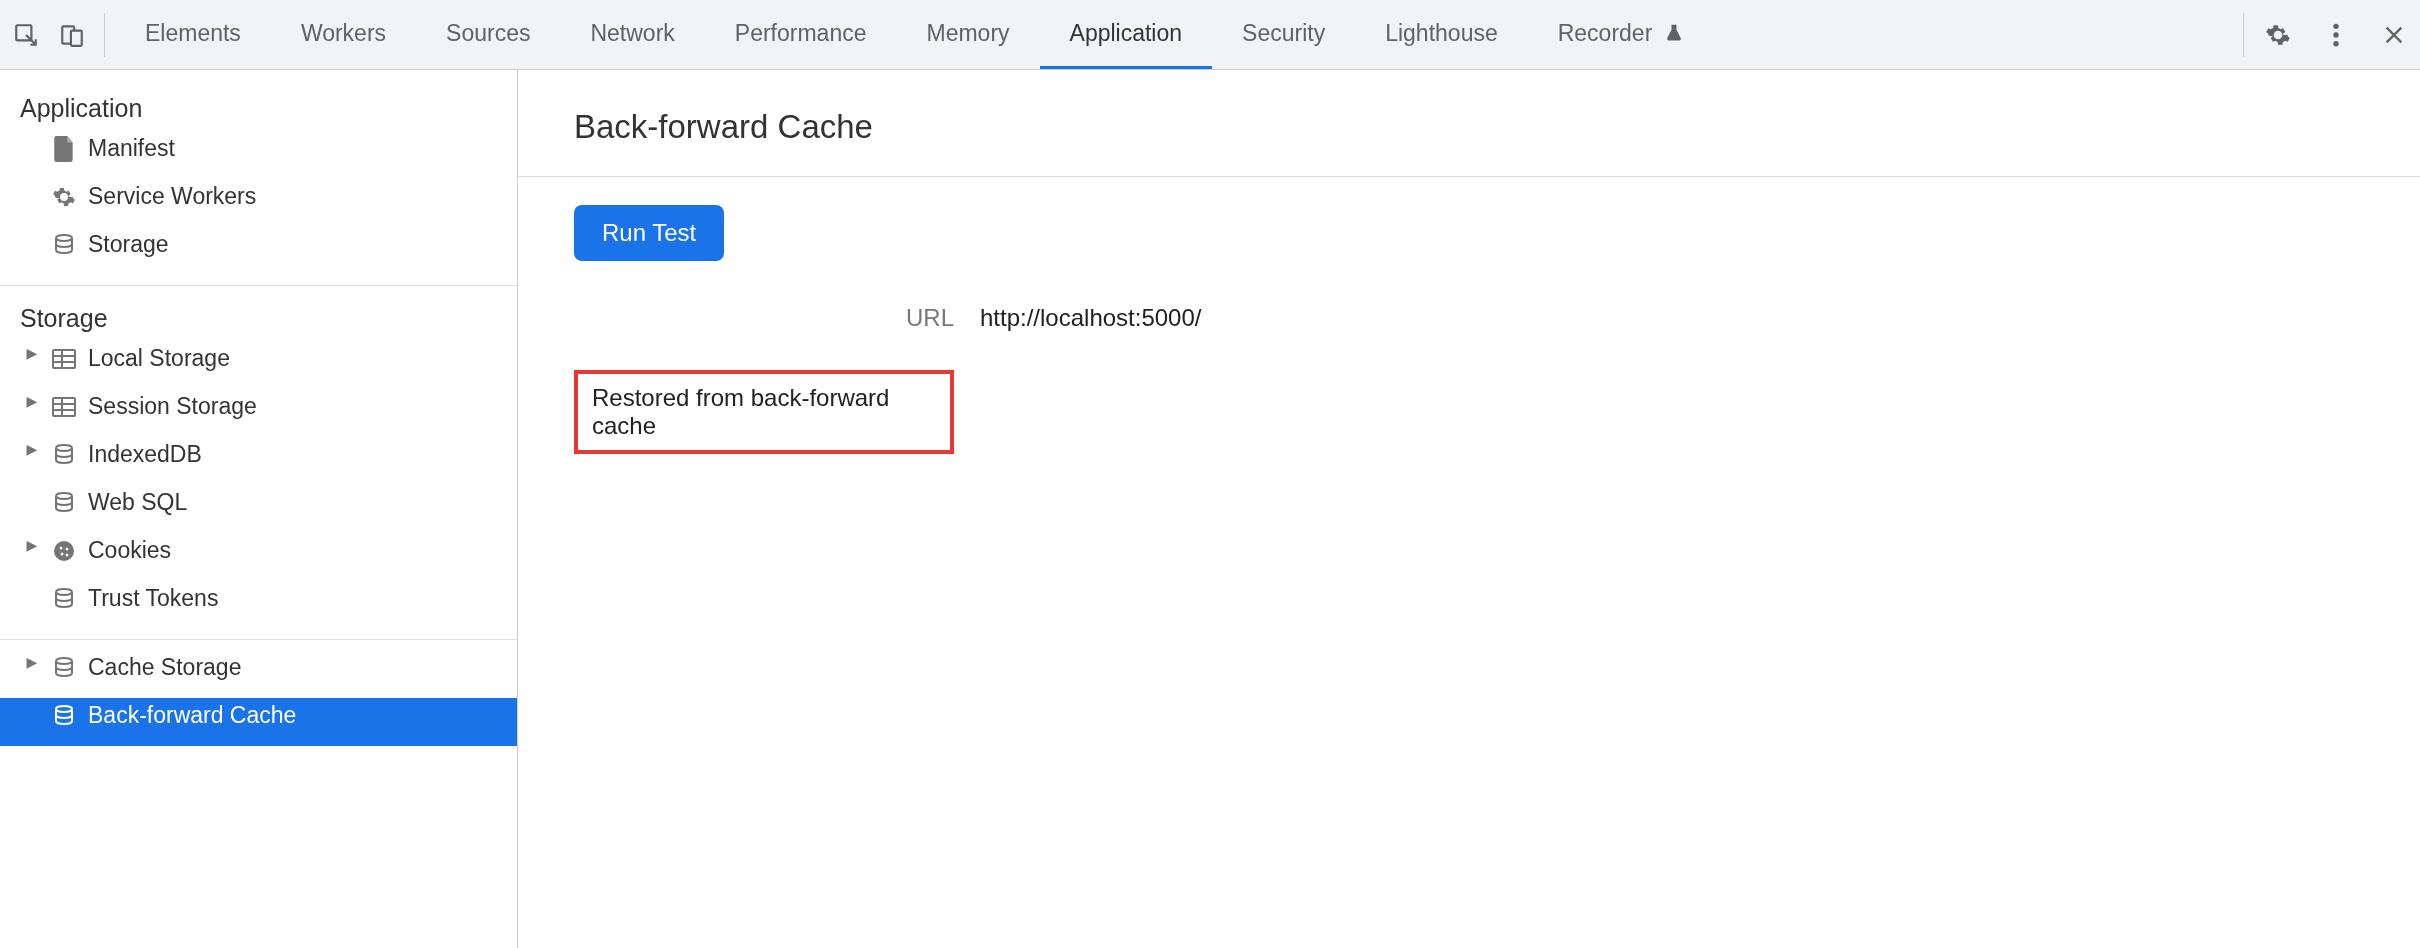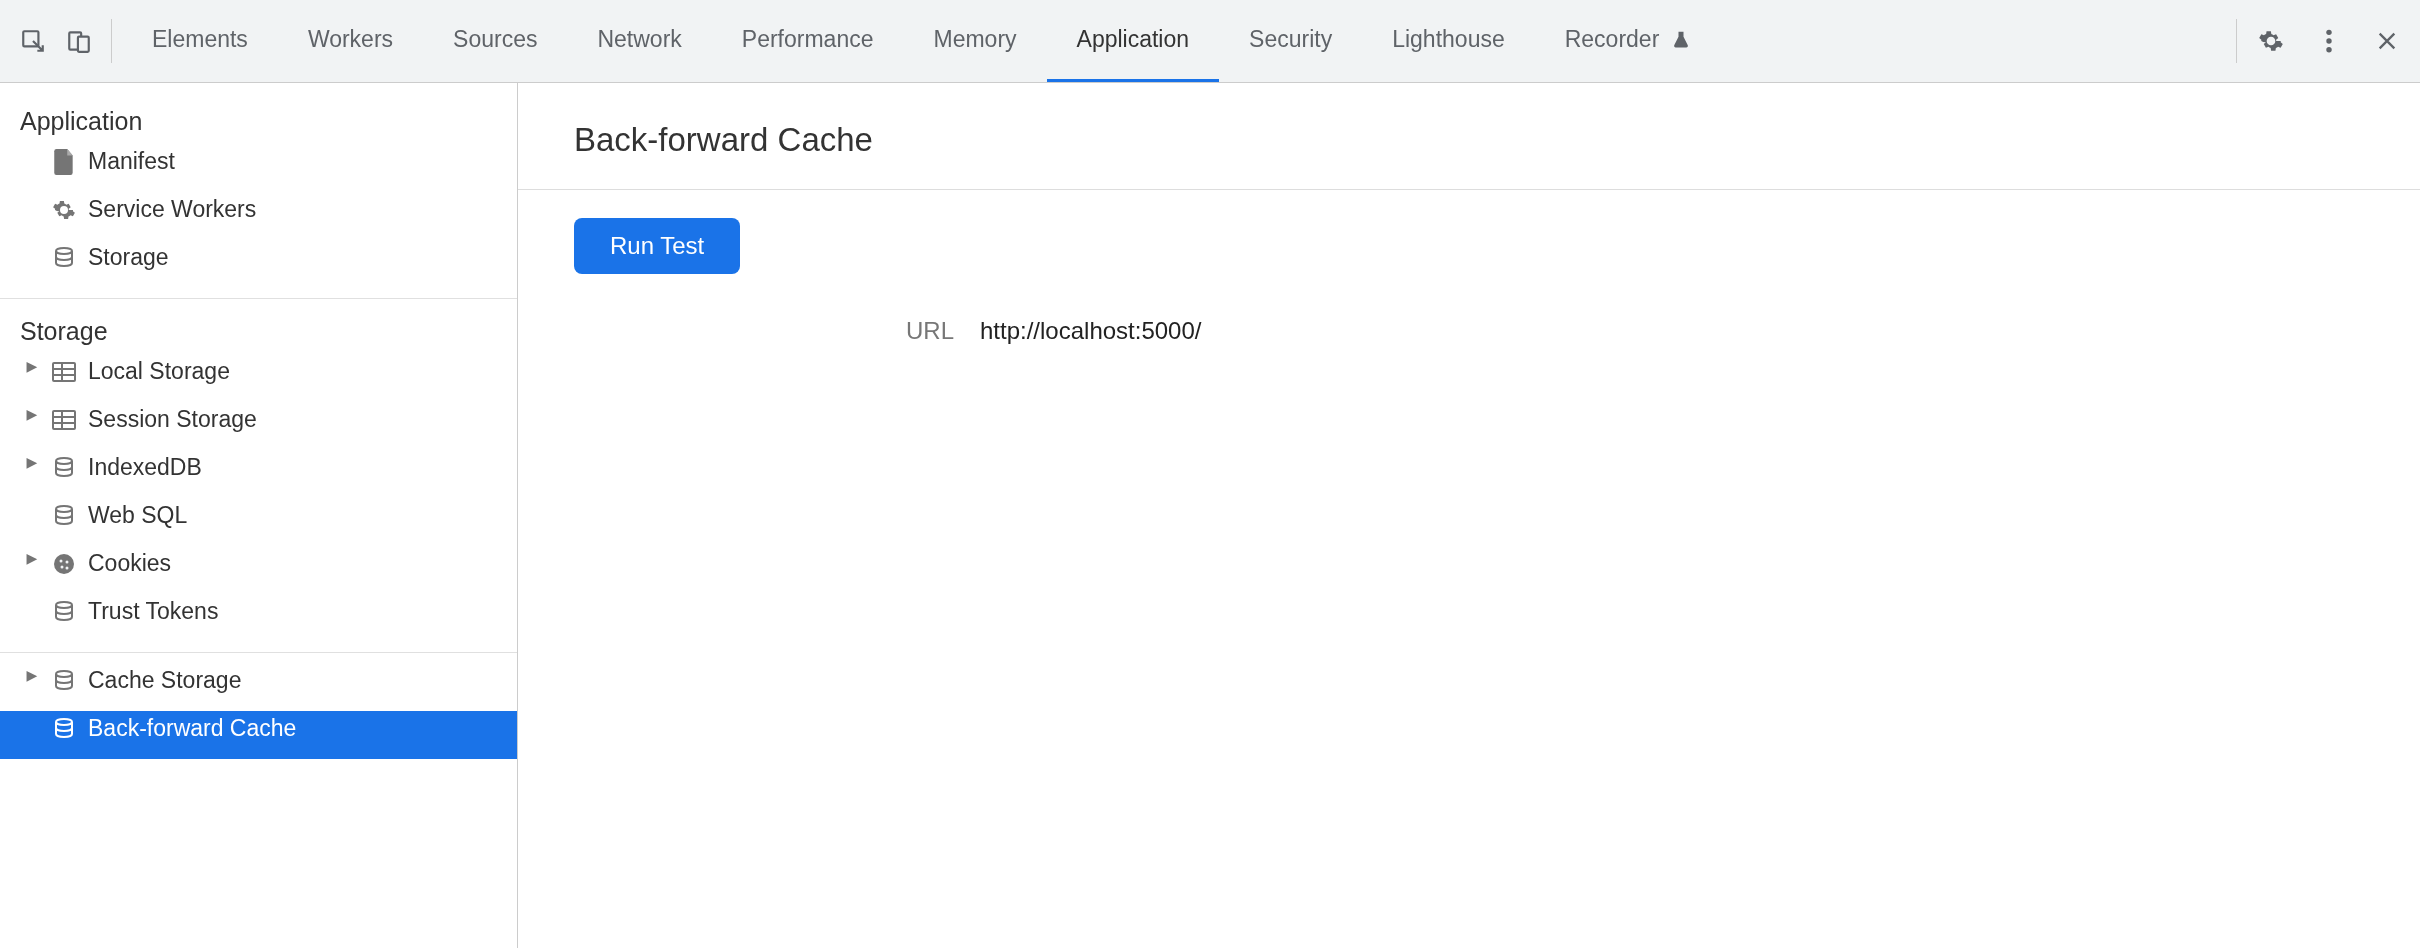--- a/index.html
+++ b/index.html
@@ -8,24 +8,24 @@
     font-size: 18px;
     color: #333;
     background: #fff;
     width: 2420px;
     height: 948px;
     overflow: hidden;
   }
   .toolbar {
     display: flex;
     align-items: center;
-    height: 83px;
+    height: 70px;
     background: #f1f3f4;
     border-bottom: 1px solid #ccc;
-    padding: 0 19px;
+    padding: 0 12px;
   }
   .toolbar-left {
     display: flex;
     align-items: center;
     gap: 18px;
     padding-right: 18px;
     margin-right: 10px;
     border-right: 1px solid #ccc;
     height: 44px;
   }
@@ -119,21 +119,21 @@
     border-bottom: 1px solid #ddd;
   }
   .main-body {
     padding: 28px 56px;
   }
   .run-btn {
     background: #1a73e8;
     color: #fff;
     border: none;
     border-radius: 8px;
-    padding: 14px 36px;
+    padding: 14px 28px;
     font-size: 24px;
     font-weight: 500;
     cursor: pointer;
   }
   .info-grid {
     margin-top: 43px;
     display: grid;
     grid-template-columns: 380px auto;
     row-gap: 38px;
     column-gap: 26px;
@@ -369,16 +369,19 @@
 
   </div>
 
   <div class="main">
     <div class="main-title">Back-forward Cache</div>
     <div class="main-body">
       <button class="run-btn">Run Test</button>
       <div class="info-grid">
         <div class="info-label">URL</div>
         <div class="info-value">http://localhost:5000/</div>
+        <div class="info-value">
+          <span class="highlight-box">Restored from back-forward cache</span>
+        </div>
       </div>
     </div>
   </div>
 </div>
 
 </body></html>

